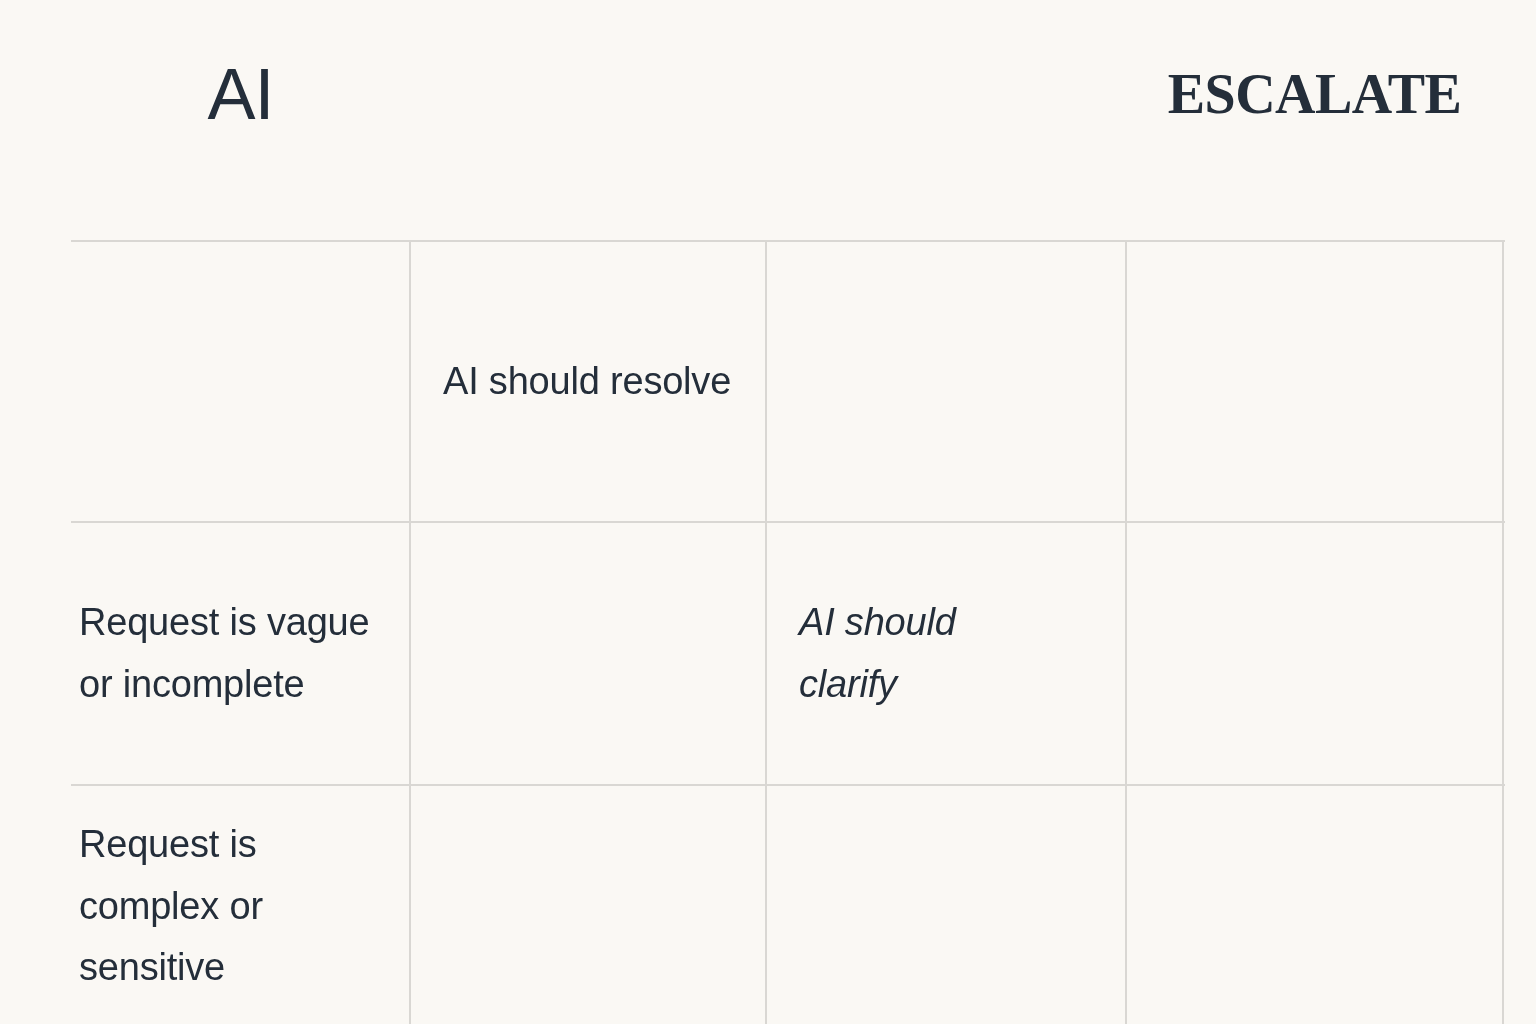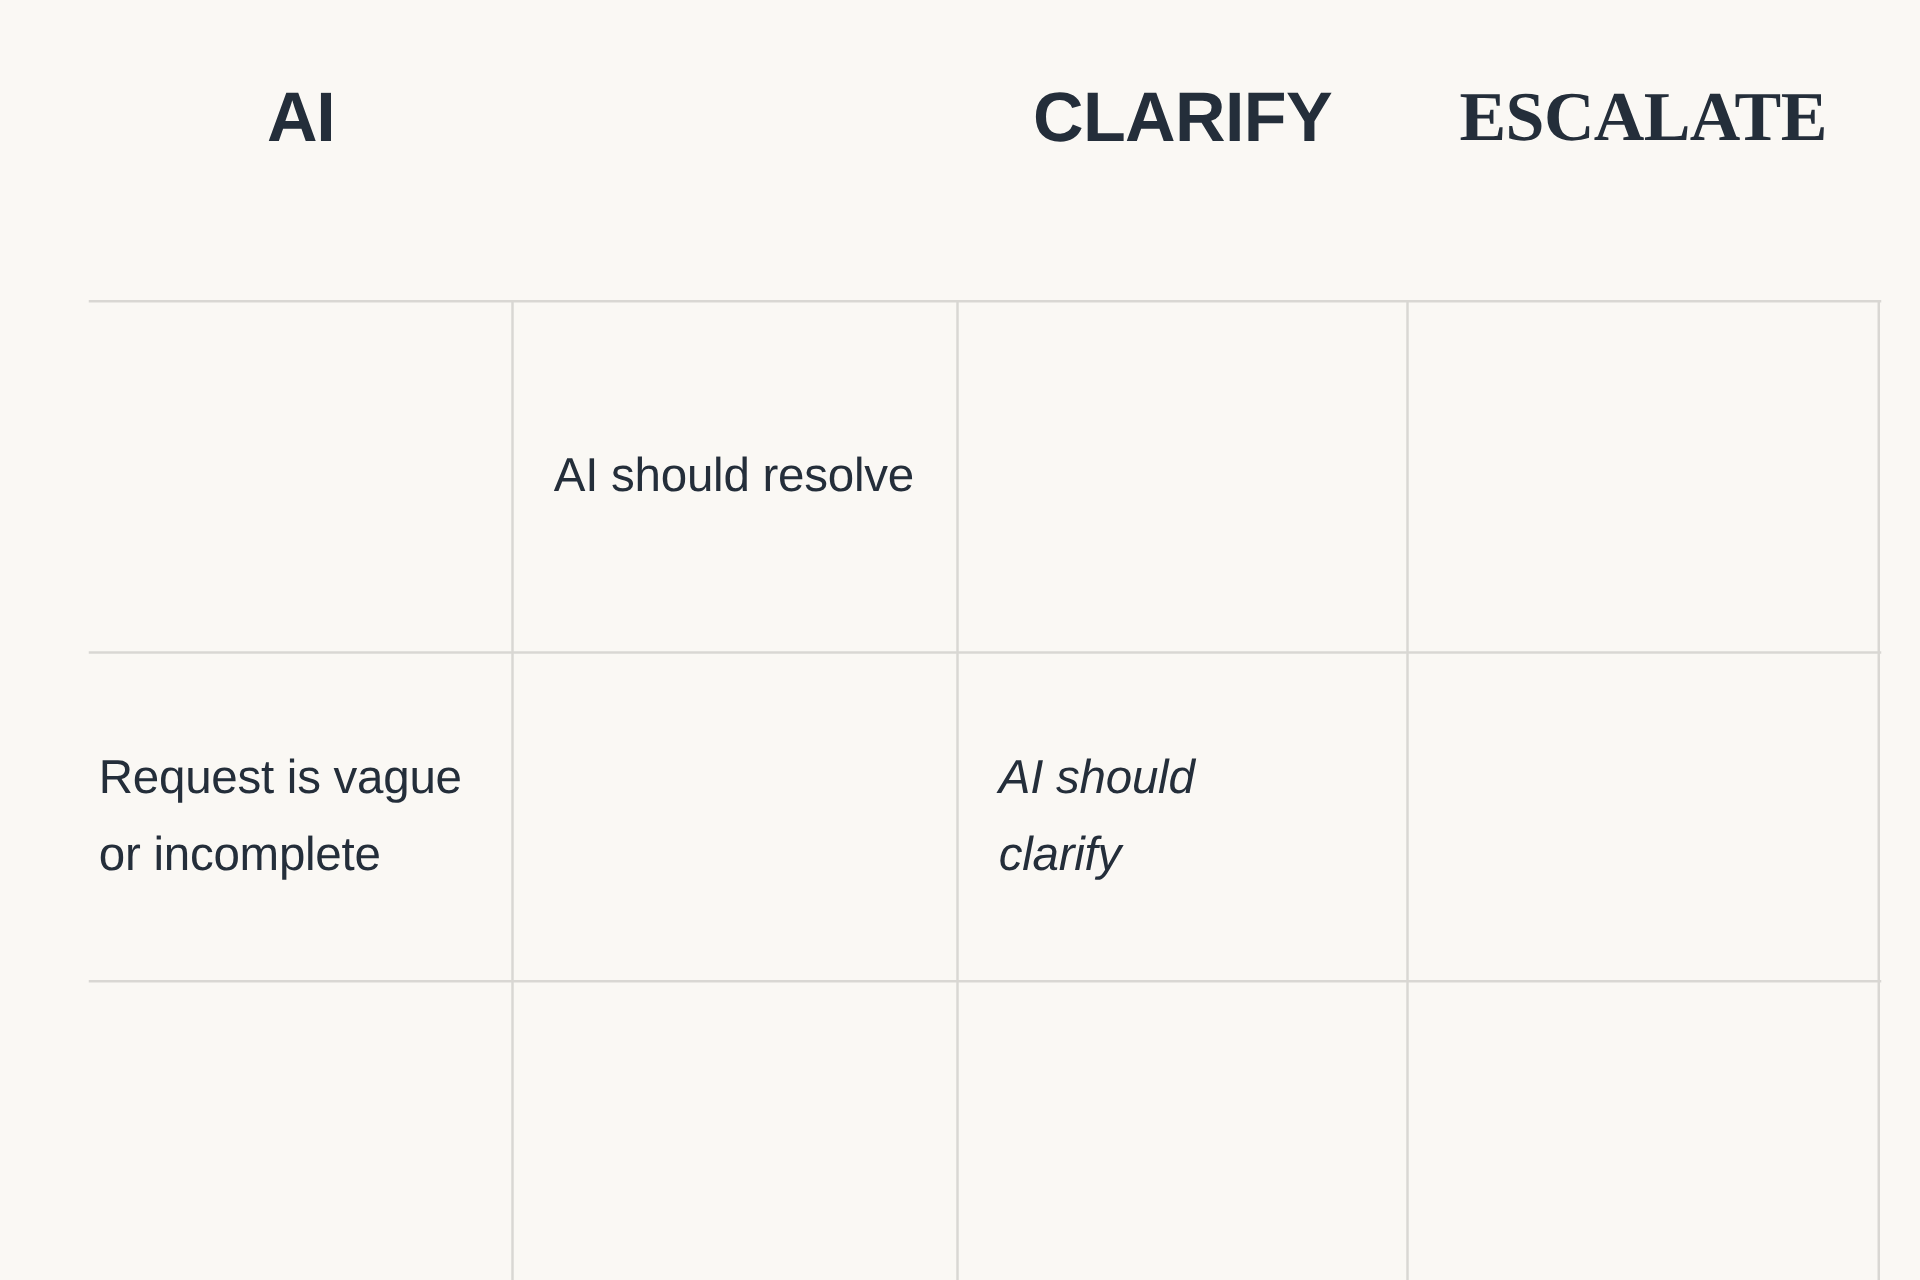--- a/index.html
+++ b/index.html
@@ -36,22 +36,22 @@
     position: absolute;
     left: 71px;
     top: 0;
     width: 339px;
     height: 240px;
     display: flex;
     align-items: center;
     justify-content: center;
     padding-bottom: 52px;
     box-sizing: border-box;
-    font-size: 56px;
-    font-weight: 700;
+    font-size: 72px;
+    font-weight: 400;
     letter-spacing: -1px;
     line-height: 1;
   }
 
   .col-head {
     position: absolute;
     top: 0;
     height: 240px;
     display: flex;
     align-items: center;
@@ -148,21 +148,20 @@
 </style>
 </head>
 <body>
 
 <div id="matrix-root">
 
   <div class="header-row">
     <div class="corner-title">AI</div>
 
 
-    <div class="col-head c1">CLARIFY</div>
 
     <div class="col-head c2">ESCALATE</div>
   </div>
 
   <div class="hline h0"></div>
   <div class="hline h1"></div>
   <div class="hline h2"></div>
 
   <div class="vline v0"></div>
   <div class="vline v1"></div>
@@ -176,17 +175,18 @@
   </div>
 
   <div class="row r1">
     <div class="row-label">Request is vague or incomplete</div>
     <div class="cell c0 empty"></div>
     <div class="cell c1">AI should clarify</div>
     <div class="cell c2 empty"></div>
   </div>
 
   <div class="row r2">
+    <div class="row-label">Request is complex or sensitive</div>
     <div class="cell c0 empty"></div>
     <div class="cell c1 empty"></div>
   </div>
 
 </div>
 
 </body></html>

